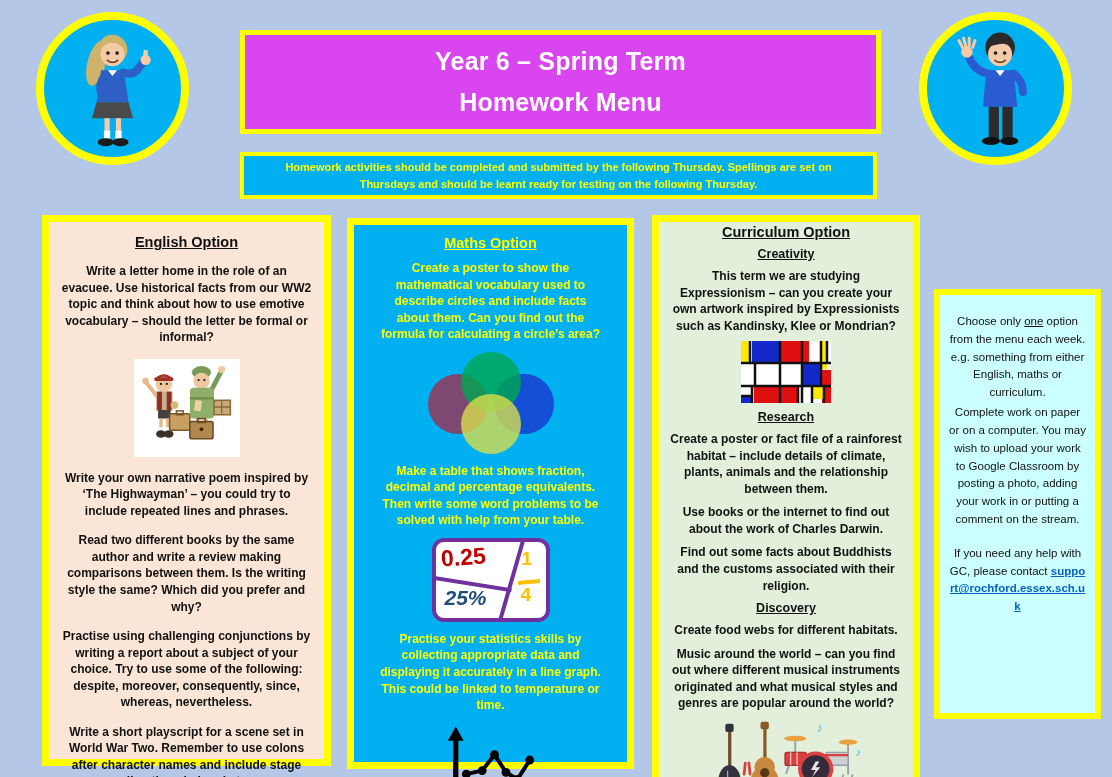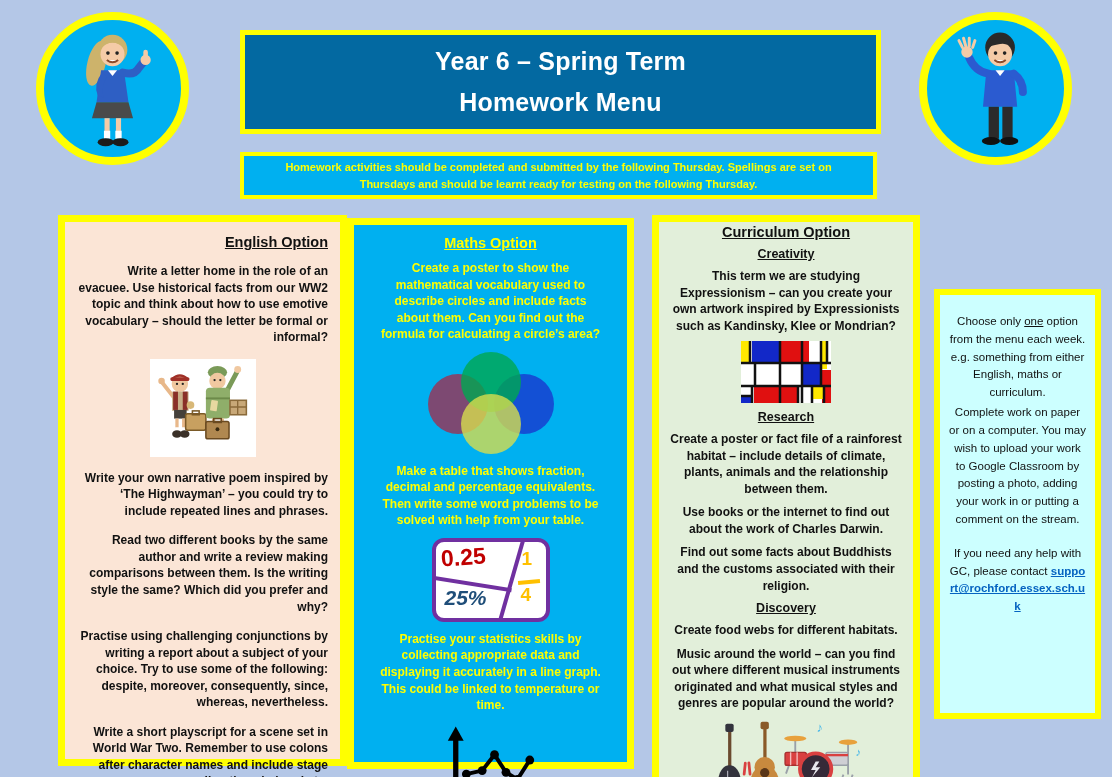--- a/index.html
+++ b/index.html
@@ -7,33 +7,33 @@
   .page { position:relative; width:1112px; height:777px; background:#b4c7e7; overflow:hidden; }
 
   
   .avatar { position:absolute; top:12px; width:153px; height:153px; border-radius:50%;
             background:#00b0f0; border:8px solid #ffff00; overflow:hidden; }
   .avatar-left { left:36px; }
   .avatar-right { left:919px; }
 
   
   .title-banner { position:absolute; left:240px; top:30px; width:641px; height:104px;
-    background:#0369a1; border:5px solid #ffff00; display:flex; flex-direction:column;
+    background:#d946ef; border:5px solid #ffff00; display:flex; flex-direction:column;
     justify-content:space-evenly; align-items:center; }
   .title-line { color:#ffffff; font-weight:bold; font-size:25px; letter-spacing:.2px; }
 
   .notice-banner { position:absolute; left:240px; top:152px; width:637px; height:47px;
     background:#00b0f0; border:4px solid #ffff00; display:flex; align-items:center; justify-content:center;
     padding:2px 14px; }
   .notice-text { color:#ffff00; font-weight:bold; font-size:11px; line-height:1.5; text-align:center; }
 
   
   .col { position:absolute; display:flex; flex-direction:column; text-align:center; }
-  .col-english { left:58px; top:215px; width:289px; height:551px; background:#fbe5d6;
-    border:7px solid #ffff00; padding:12px 12px; gap:13px;text-align:right; }
+  .col-english { left:42px; top:215px; width:289px; height:551px; background:#fbe5d6;
+    border:7px solid #ffff00; padding:12px 12px; gap:13px; }
   .col-maths { left:347px; top:218px; width:287px; height:551px; background:#00b0f0;
     border:7px solid #ffff00; padding:10px 24px; gap:9px; }
   .col-curriculum { left:652px; top:215px; width:268px; height:668px; background:#e2efda;
     border:7px solid #ffff00; padding:2px 10px; gap:7px; }
   .box-instructions { left:934px; top:289px; width:167px; height:430px; background:#ccffff;
     border:6px solid #ffff00; padding:18px 9px; gap:2px; position:absolute; display:flex;
     flex-direction:column; text-align:center; }
 
   .col-title { font-size:14.5px; font-weight:bold; text-decoration:underline; color:#111; }
   .col-maths .col-title { color:#ffff00; }

